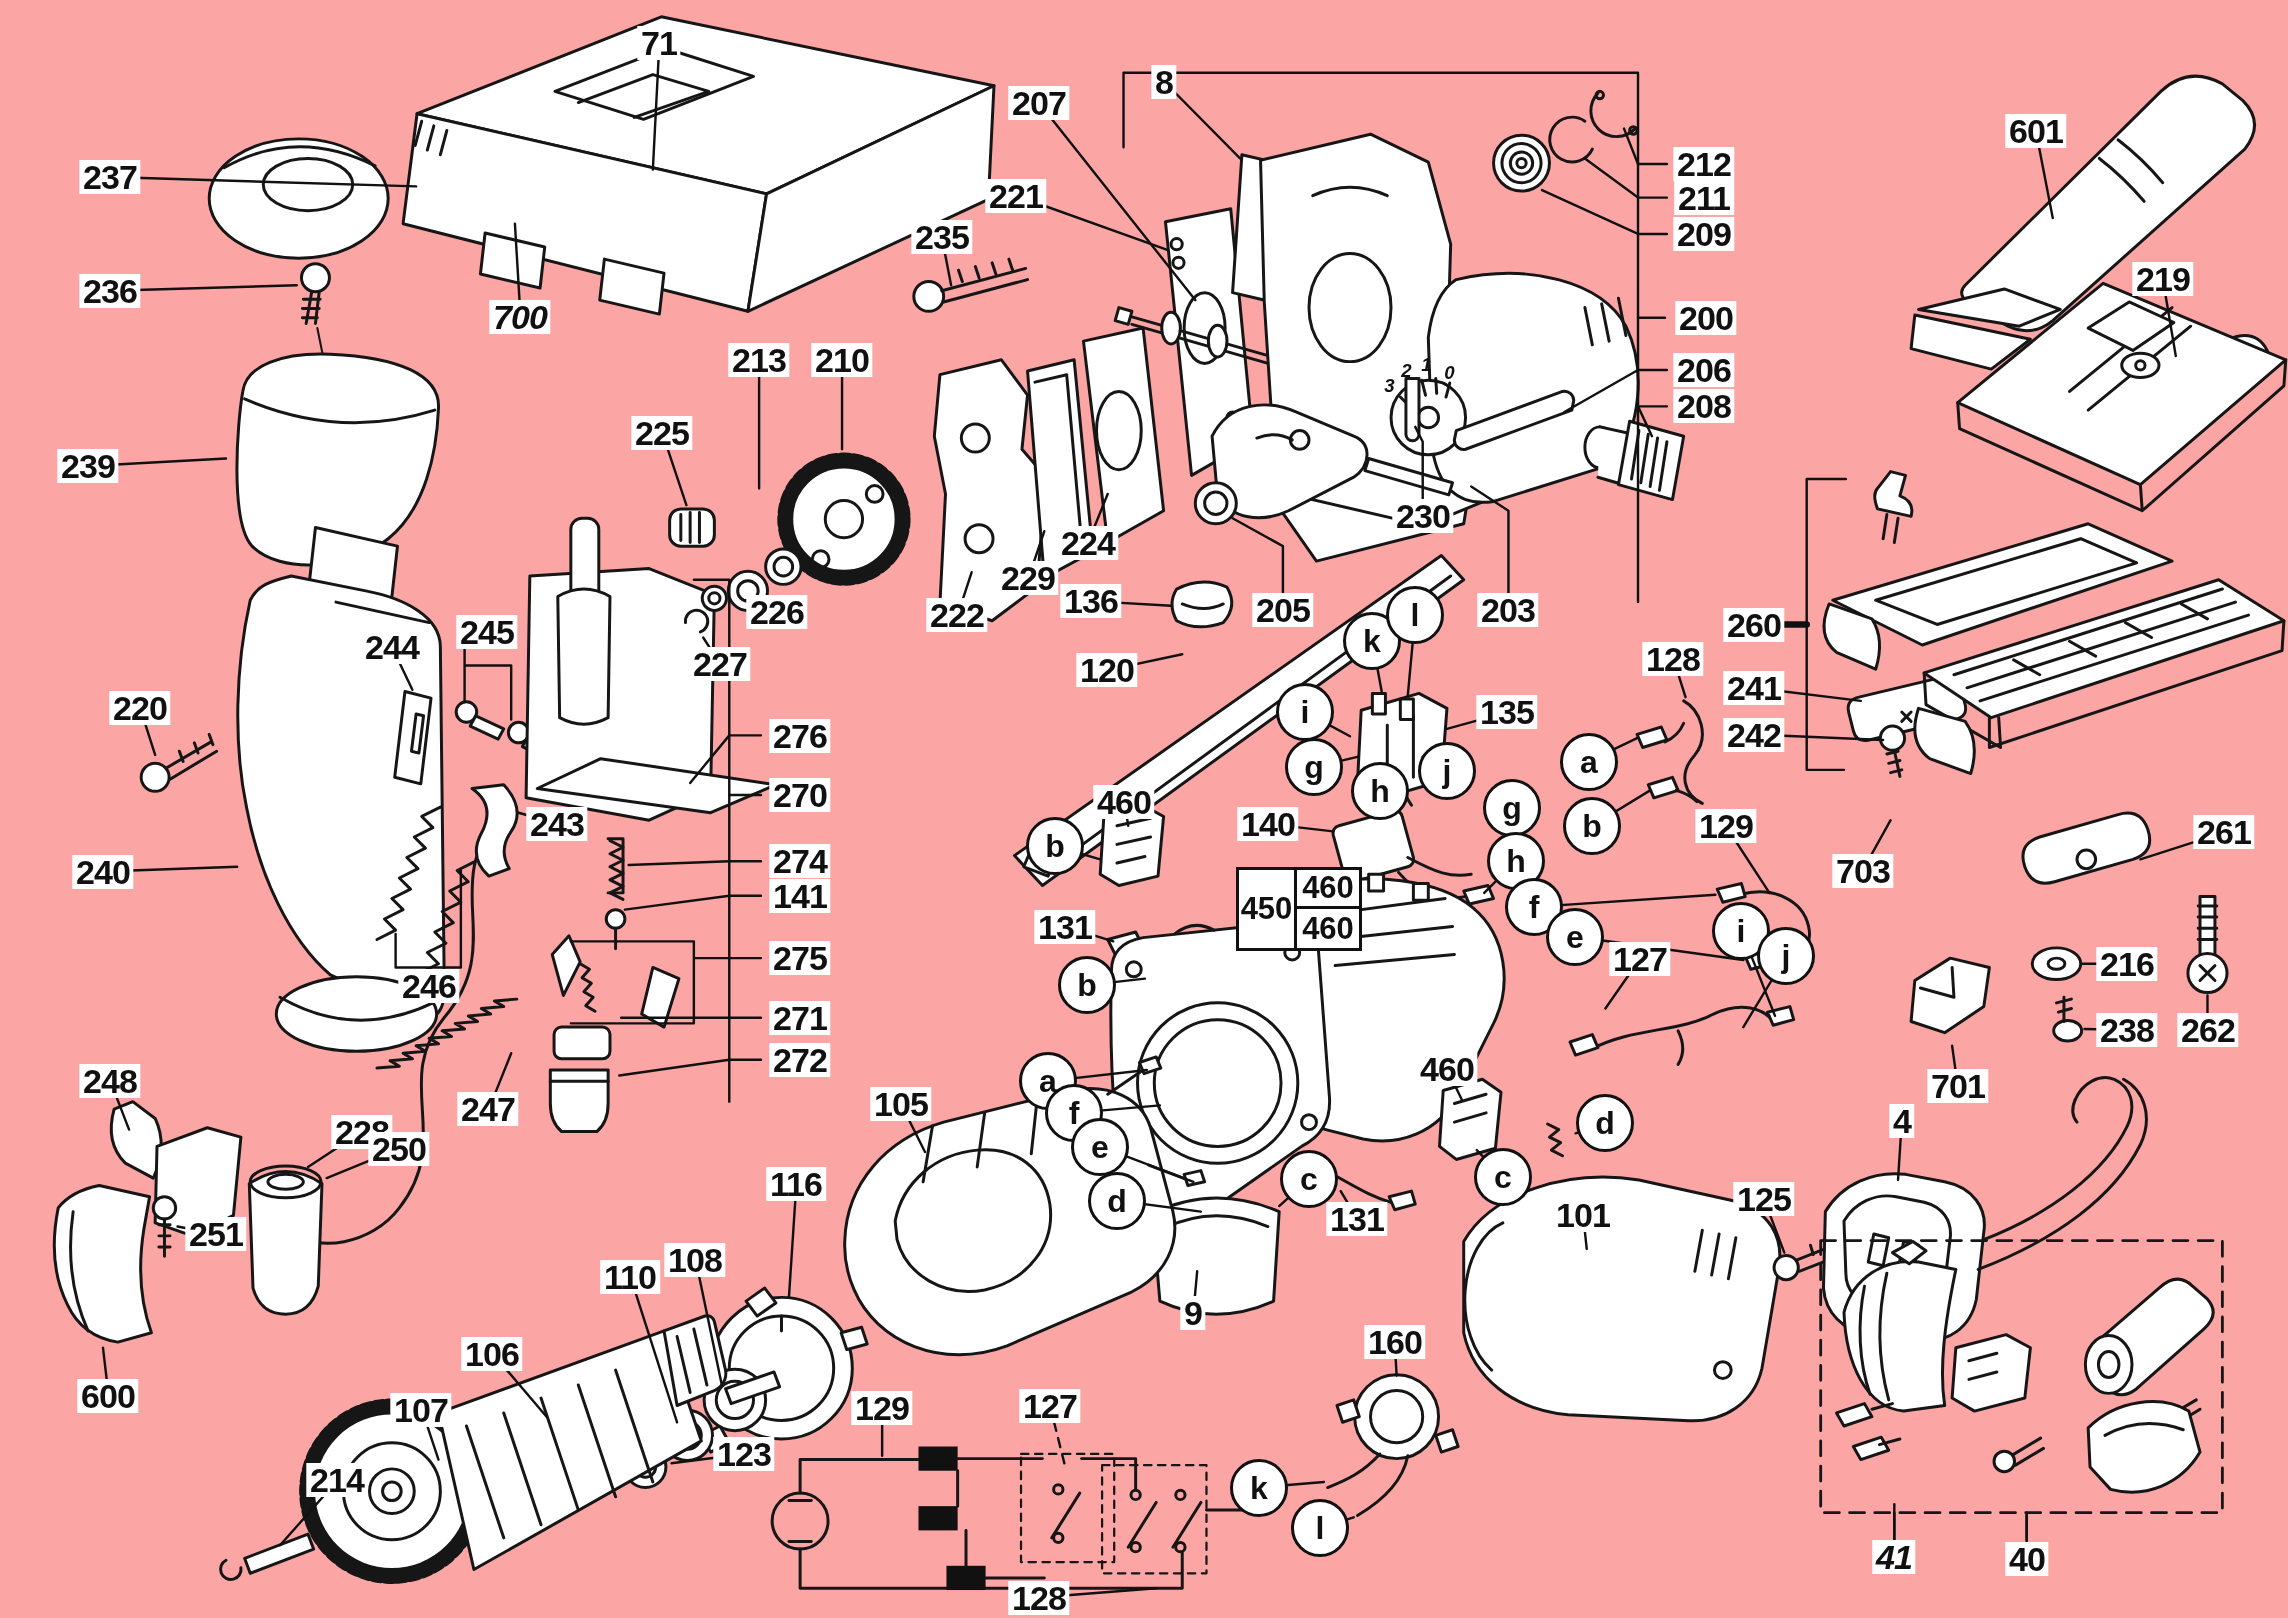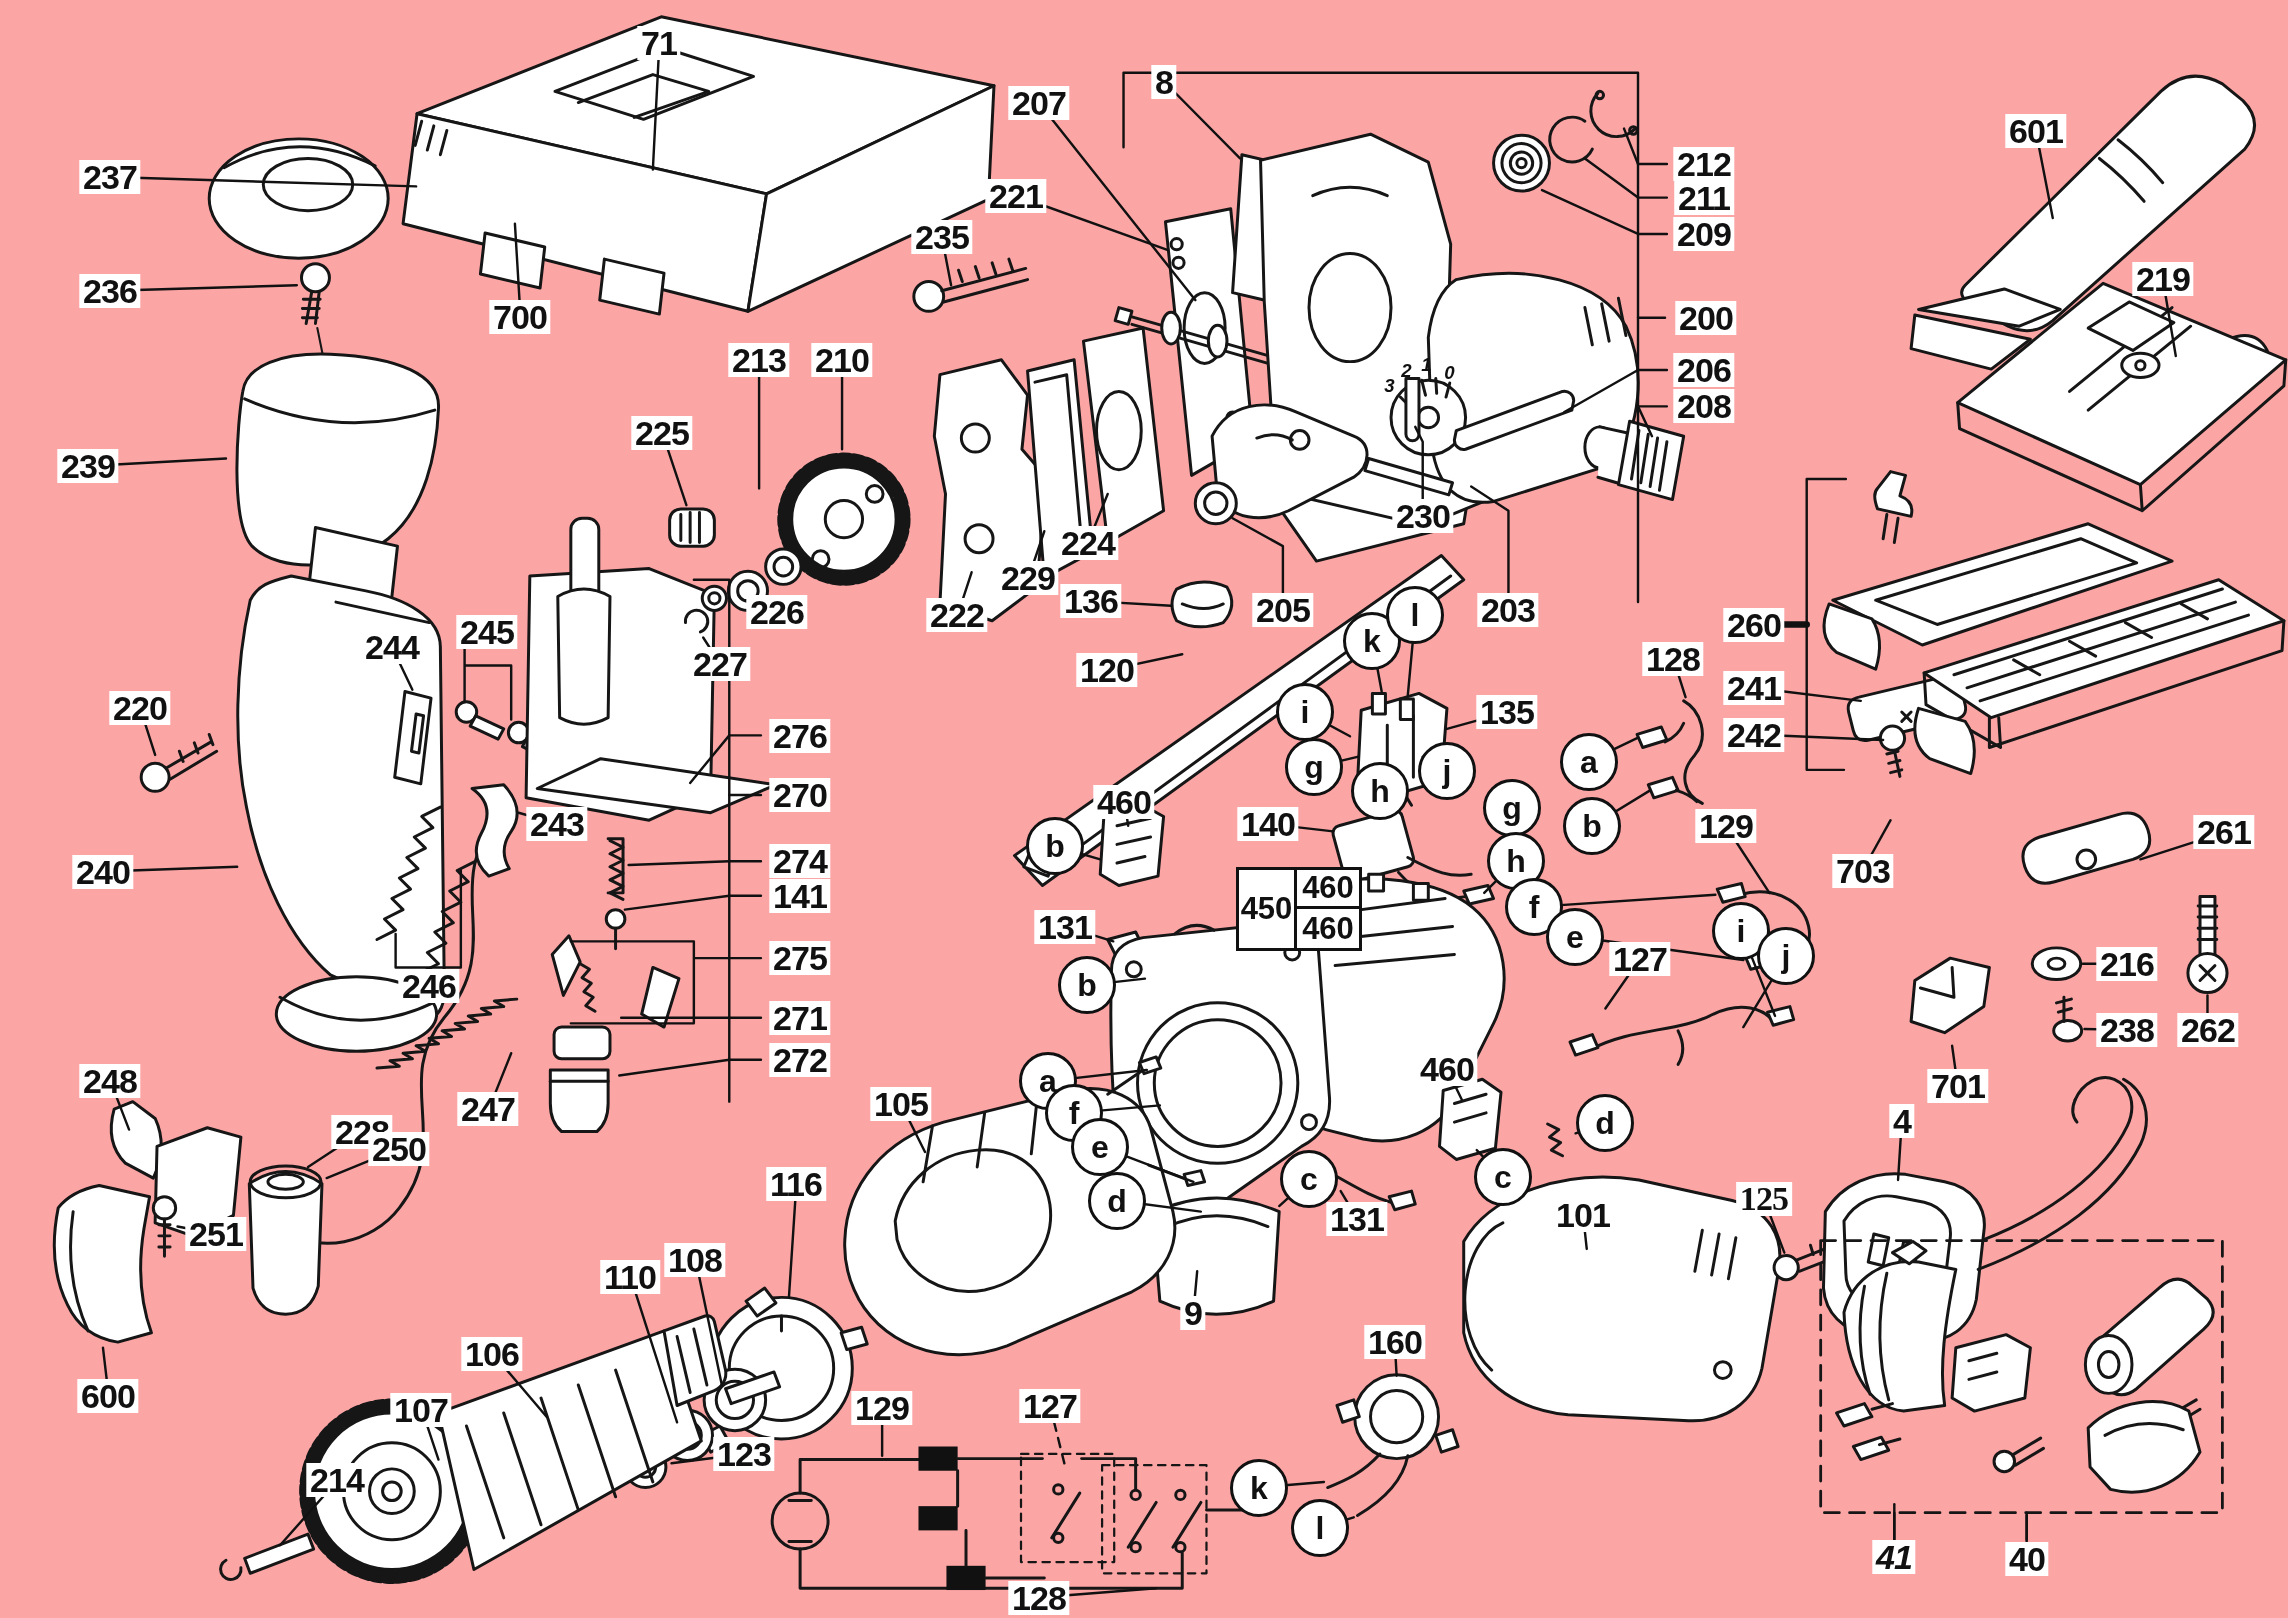--- a/index.html
+++ b/index.html
@@ -548,21 +548,21 @@
         <line x1="1404" y1="1265" x2="1372" y2="1294" class="ld"></line>
         <line x1="1612" y1="1263" x2="1584" y2="1234" class="ld"></line>
         <line x1="1722" y1="1205" x2="1690" y2="1216" class="ld"></line>
         <line x1="1350" y1="1596" x2="1420" y2="1590" class="ld"></line>
         <line x1="1416" y1="1639" x2="1452" y2="1628" class="ld"></line>
       </g>
 </svg>
 
 <div id="labels">
       <div class="lbl" style="left: 659px; top: 43px;">71</div>
-      <div class="lbl" style="left: 520px; top: 317px;">700</div>
+      <div class="lbl" style="left: 520px; top: 317px; font-style: italic;">700</div>
       <div class="lbl" style="left: 110px; top: 177px;">237</div>
       <div class="lbl" style="left: 110px; top: 291px;">236</div>
       <div class="lbl" style="left: 88px; top: 466px;">239</div>
       <div class="lbl" style="left: 140px; top: 708px;">220</div>
       <div class="lbl" style="left: 103px; top: 872px;">240</div>
       <div class="lbl" style="left: 392px; top: 647px;">244</div>
       <div class="lbl" style="left: 487px; top: 632px;">245</div>
       <div class="lbl" style="left: 557px; top: 824px;">243</div>
       <div class="lbl" style="left: 429px; top: 986px;">246</div>
       <div class="lbl" style="left: 488px; top: 1109px;">247</div>
@@ -617,21 +617,21 @@
       <div class="lbl" style="left: 337px; top: 1480px;">214</div>
       <div class="lbl" style="left: 744px; top: 1454px;">123</div>
       <div class="lbl" style="left: 882px; top: 1408px;">129</div>
       <div class="lbl" style="left: 1050px; top: 1406px;">127</div>
       <div class="lbl" style="left: 1039px; top: 1598px;">128</div>
       <div class="lbl" style="left: 1193px; top: 1313px;">9</div>
       <div class="lbl" style="left: 1357px; top: 1219px;">131</div>
       <div class="lbl" style="left: 1447px; top: 1069px;">460</div>
       <div class="lbl" style="left: 1395px; top: 1342px;">160</div>
       <div class="lbl" style="left: 1583px; top: 1215px;">101</div>
-      <div class="lbl" style="left: 1764px; top: 1199px; font-family: Liberation Serif, serif;">125</div>
+      <div class="lbl" style="left: 1764px; top: 1199px;">125</div>
       <div class="lbl" style="left: 2036px; top: 131px;">601</div>
       <div class="lbl" style="left: 2163px; top: 279px;">219</div>
       <div class="lbl" style="left: 1754px; top: 625px;">260</div>
       <div class="lbl" style="left: 1754px; top: 688px;">241</div>
       <div class="lbl" style="left: 1754px; top: 735px;">242</div>
       <div class="lbl" style="left: 1863px; top: 871px;">703</div>
       <div class="lbl" style="left: 2224px; top: 832px;">261</div>
       <div class="lbl" style="left: 2127px; top: 964px;">216</div>
       <div class="lbl" style="left: 2127px; top: 1030px;">238</div>
       <div class="lbl" style="left: 2208px; top: 1030px;">262</div>

